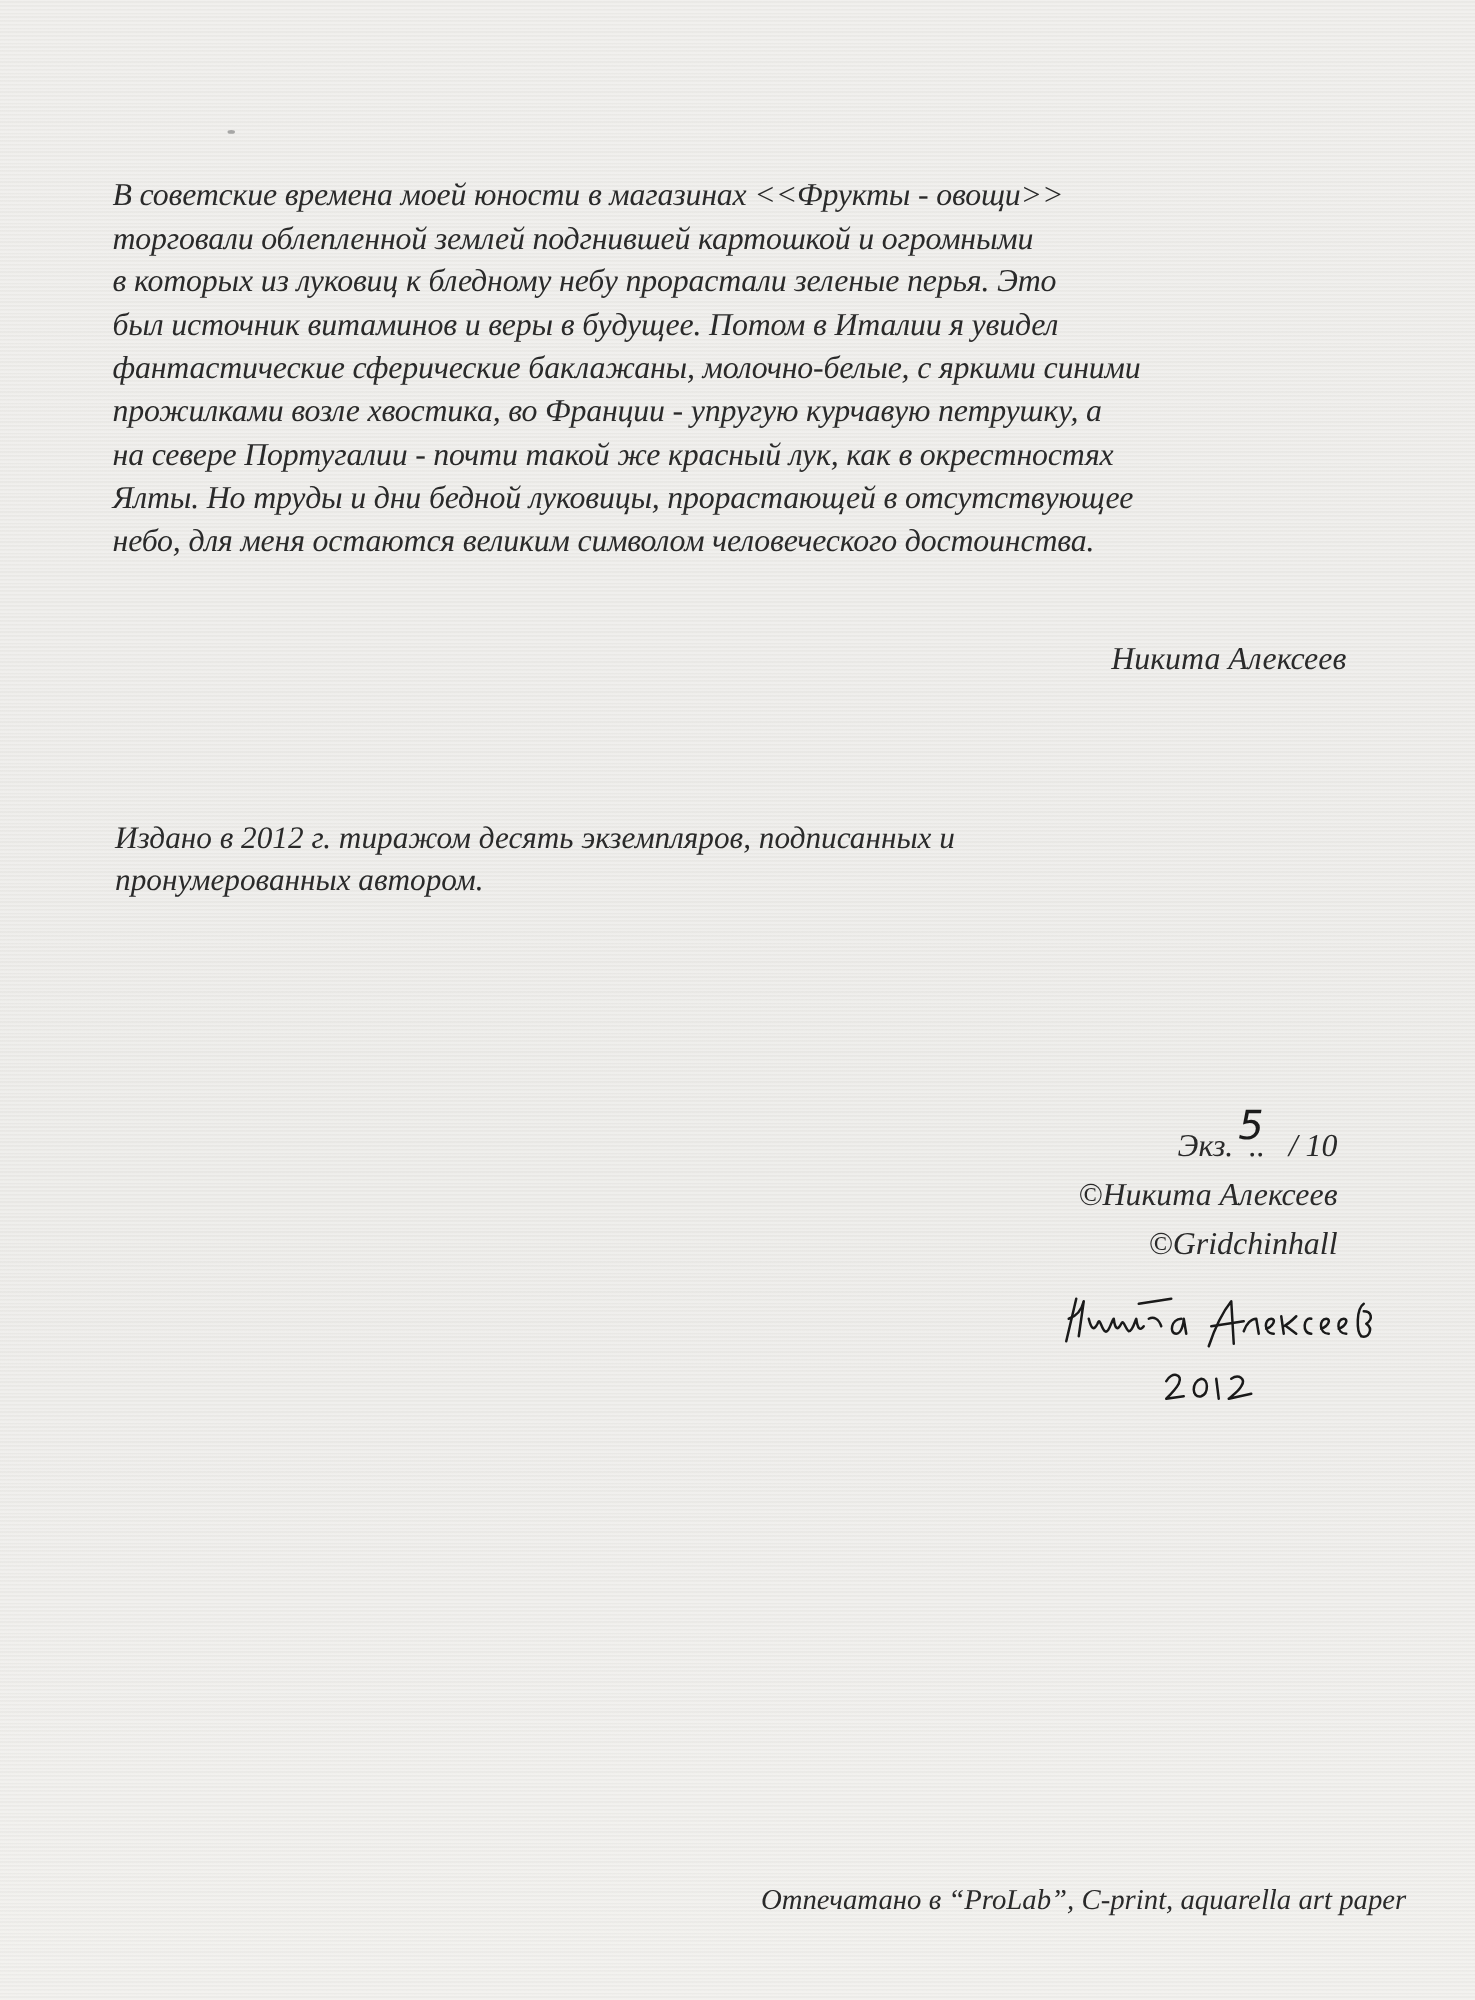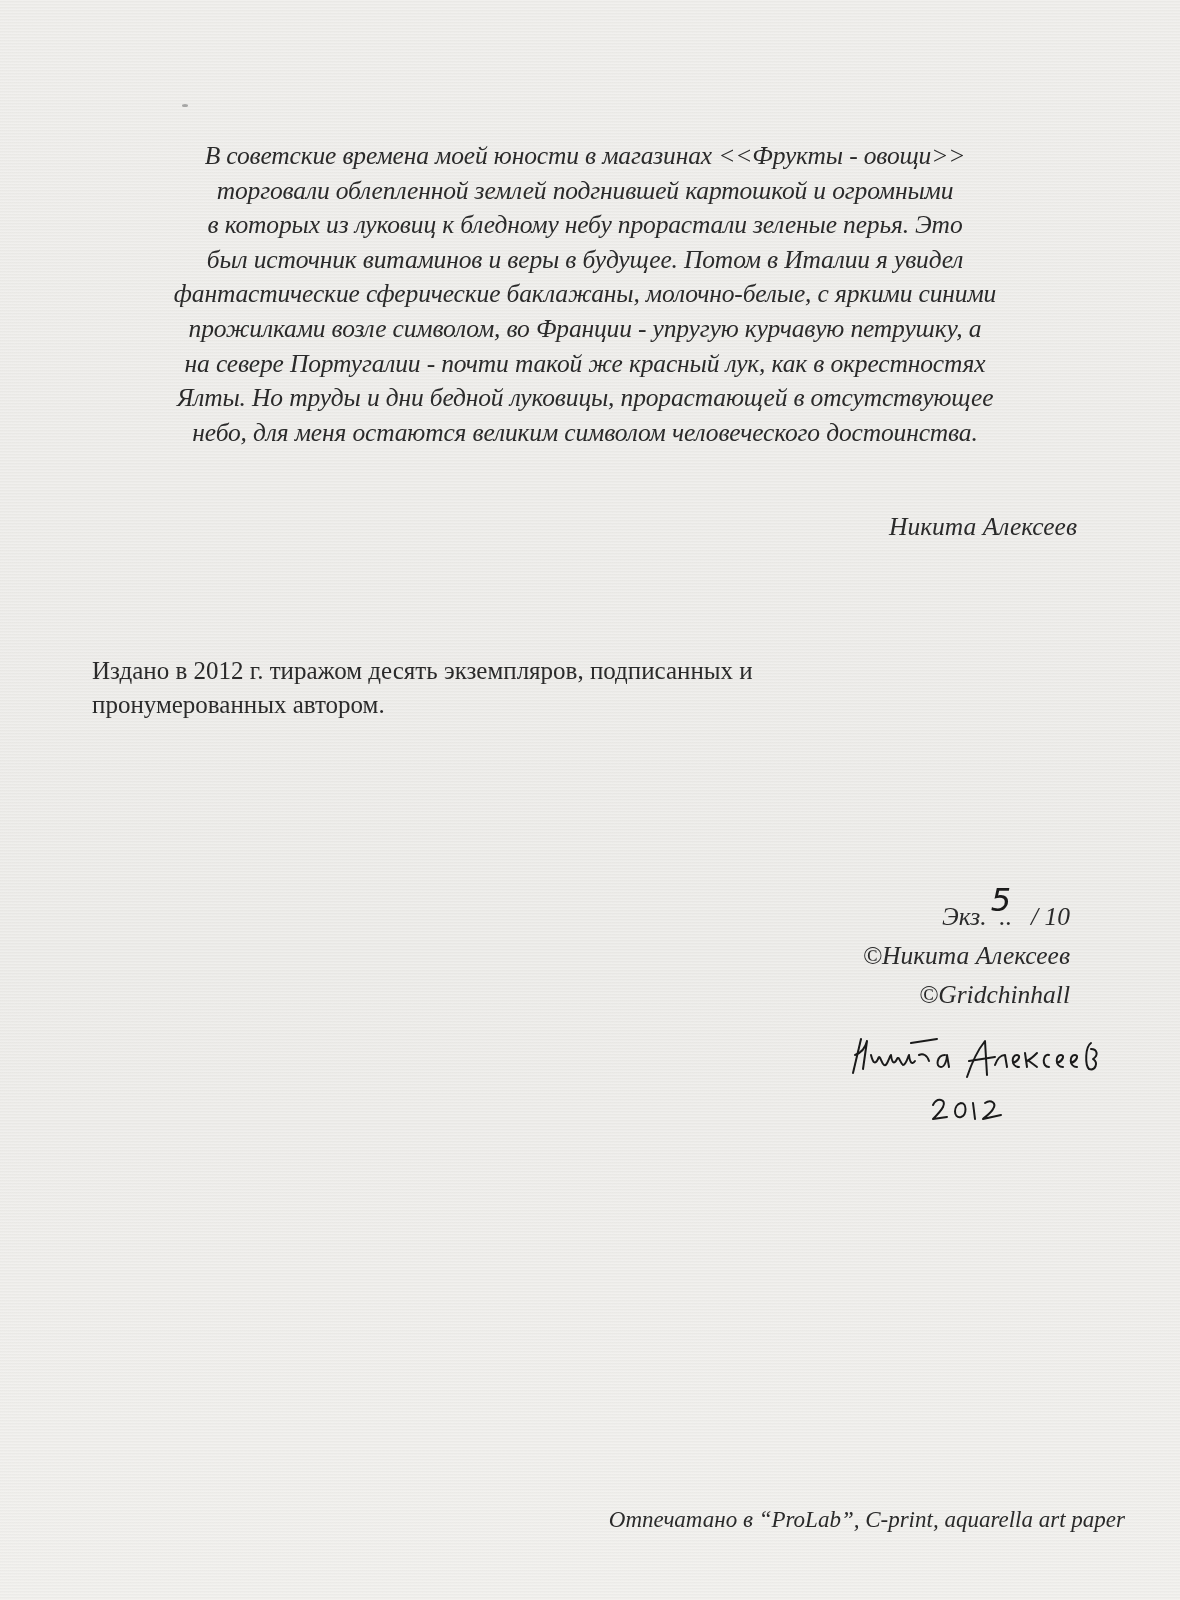--- a/index.html
+++ b/index.html
@@ -34,40 +34,40 @@
     }
     .essay {
       position: absolute;
       left: 90px;
       top: 139px;
       width: 990px;
       font-style: italic;
       font-size: 25.5px;
       line-height: 34.6px;
       letter-spacing: -0.15px;
-      text-align: center;
     }
     .essay .line {
       display: block;
       white-space: nowrap;
     }
     .author {
       position: absolute;
       right: 103px;
       top: 510px;
       font-style: italic;
       font-size: 25.5px;
       line-height: 34px;
       white-space: nowrap;
       text-align: right;
     }
     .edition {
       position: absolute;
       left: 92px;
       top: 654px;
+      font-style: italic;
       font-size: 25px;
       line-height: 34px;
     }
     .edition .line { display: block; white-space: nowrap; }
     .colophon {
       position: absolute;
       right: 110px;
       top: 897px;
       text-align: right;
       font-style: italic;
@@ -115,21 +115,21 @@
 
 <div class="paper"></div>
 <div class="speck"></div>
 
 <div class="essay">
   <span class="line">В советские времена моей юности в магазинах &lt;&lt;Фрукты - овощи&gt;&gt;</span>
   <span class="line">торговали облепленной землей подгнившей картошкой и огромными</span>
   <span class="line">в которых из луковиц к бледному небу прорастали зеленые перья. Это</span>
   <span class="line">был источник витаминов и веры в будущее. Потом в Италии я увидел</span>
   <span class="line">фантастические сферические баклажаны, молочно-белые, с яркими синими</span>
-  <span class="line">прожилками возле символом, во Франции - упругую курчавую петрушку, а</span>
+  <span class="line">прожилками возле хвостика, во Франции - упругую курчавую петрушку, а</span>
   <span class="line">на севере Португалии - почти такой же красный лук, как в окрестностях</span>
   <span class="line">Ялты. Но труды и дни бедной луковицы, прорастающей в отсутствующее</span>
   <span class="line">небо, для меня остаются великим символом человеческого достоинства.</span>
 </div>
 
 <div class="author">Никита Алексеев</div>
 
 <div class="edition">
   <span class="line">Издано в 2012 г. тиражом десять экземпляров, подписанных и</span>
   <span class="line">пронумерованных автором.</span>

